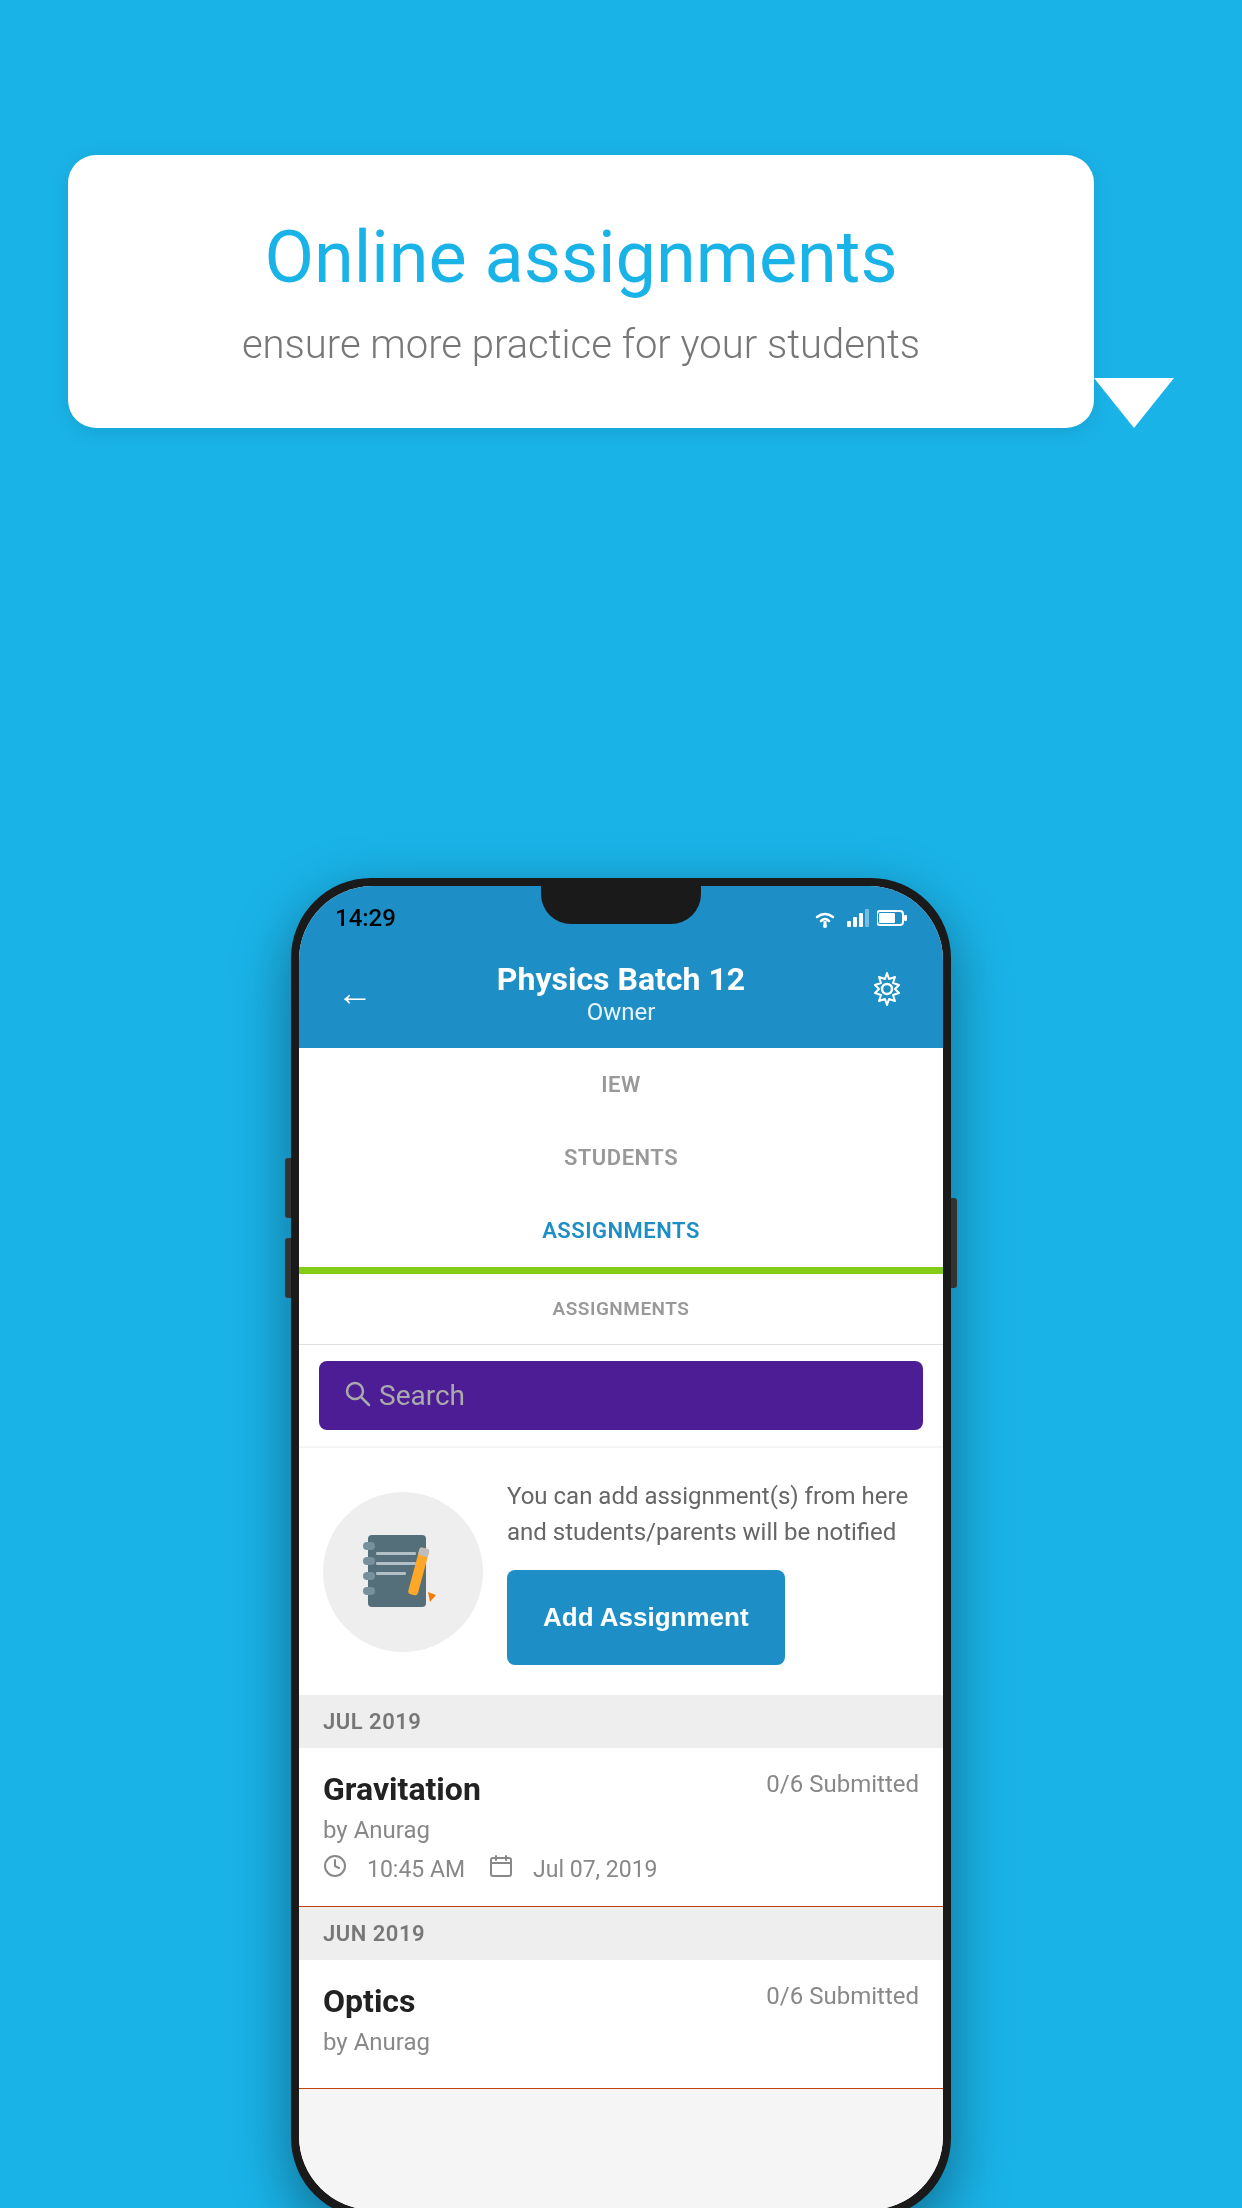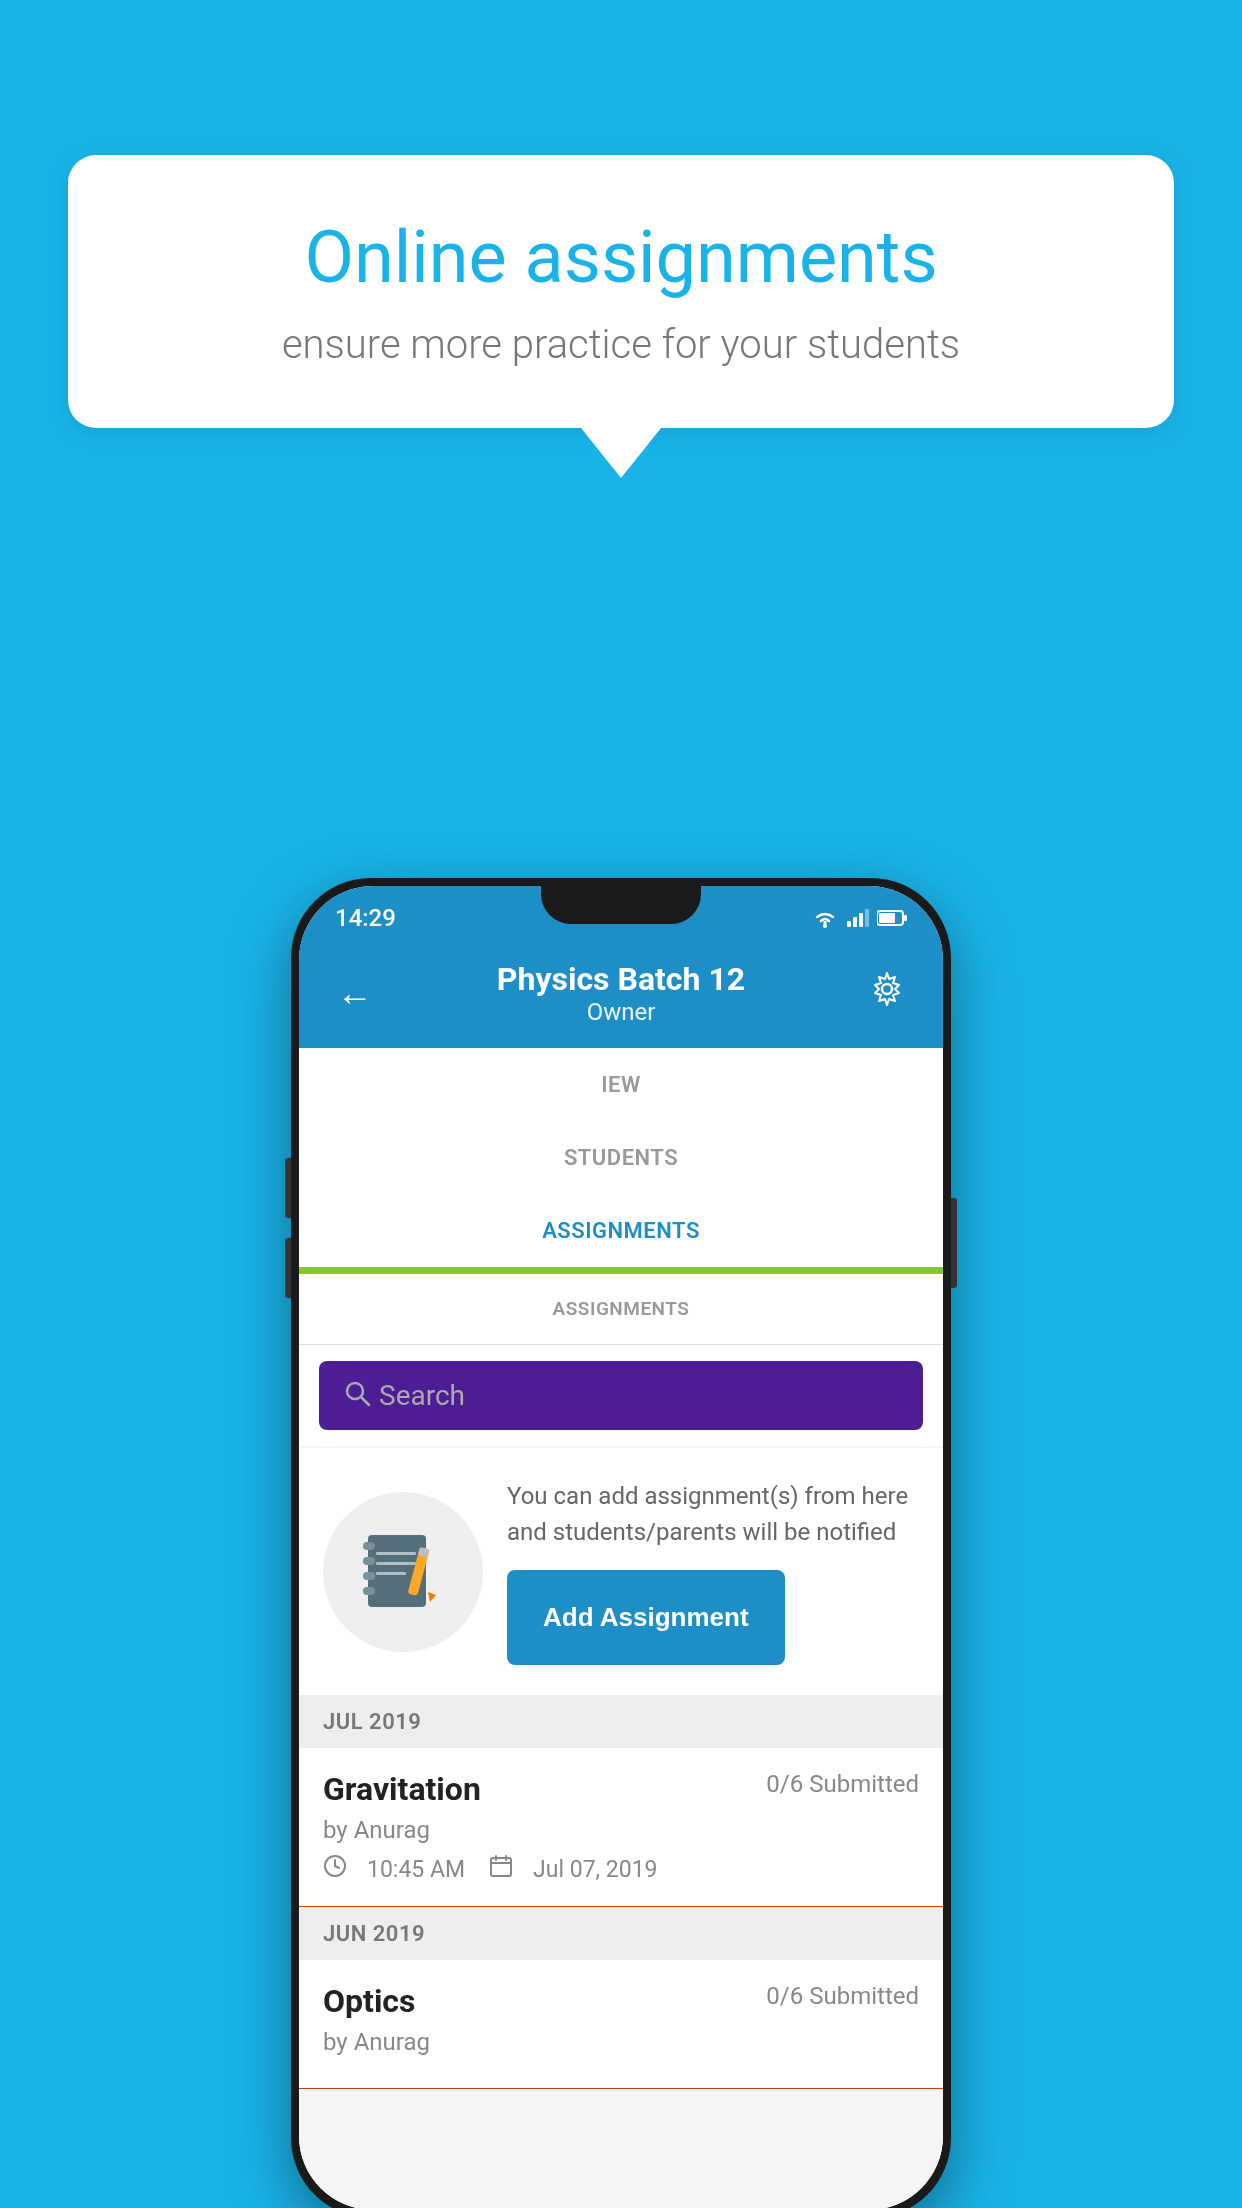--- a/index.html
+++ b/index.html
@@ -13,22 +13,22 @@
       position: relative;
     }
 
     
     .speech-bubble-container {
       position: absolute;
       top: 155px;
       left: 68px;
       right: 68px;
       display: flex;
-      flex-direction: column;
-      align-items: center;
+      flex-direction: row;
+      align-items: flex-end;
     }
 
     .speech-bubble {
       background: white;
       border-radius: 28px;
       padding: 60px 70px;
       width: 100%;
       text-align: center;
       box-shadow: 0 4px 20px rgba(0,0,0,0.1);
     }
@@ -92,21 +92,21 @@
       z-index: 10;
     }
 
     
     .status-bar {
       background: #1e8fc6;
       padding: 18px 36px 10px;
       display: flex;
       justify-content: space-between;
       align-items: center;
-      color: #ffffff;
+      color: #000000;
       font-size: 24px;
       font-weight: 500;
       flex-shrink: 0;
     }
 
     .status-icons {
       display: flex;
       align-items: center;
       gap: 8px;
     }

